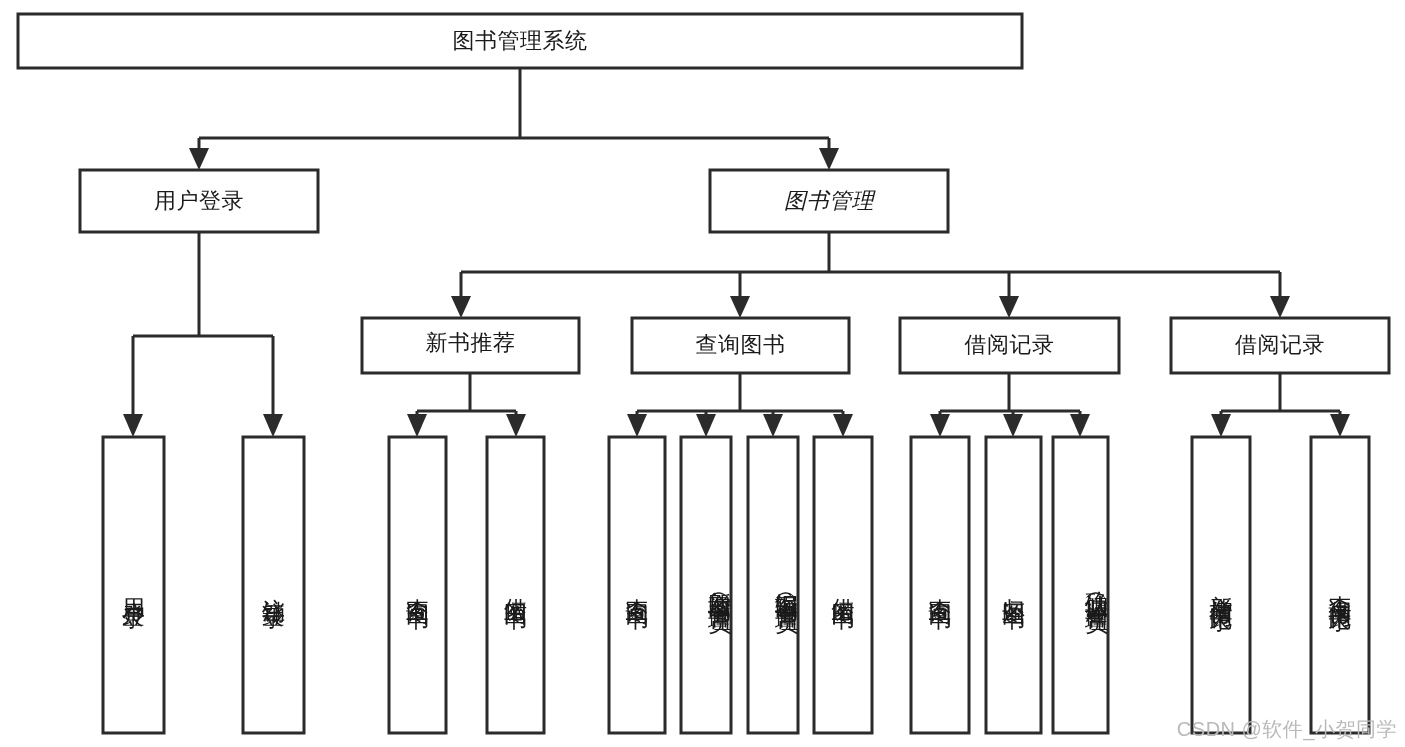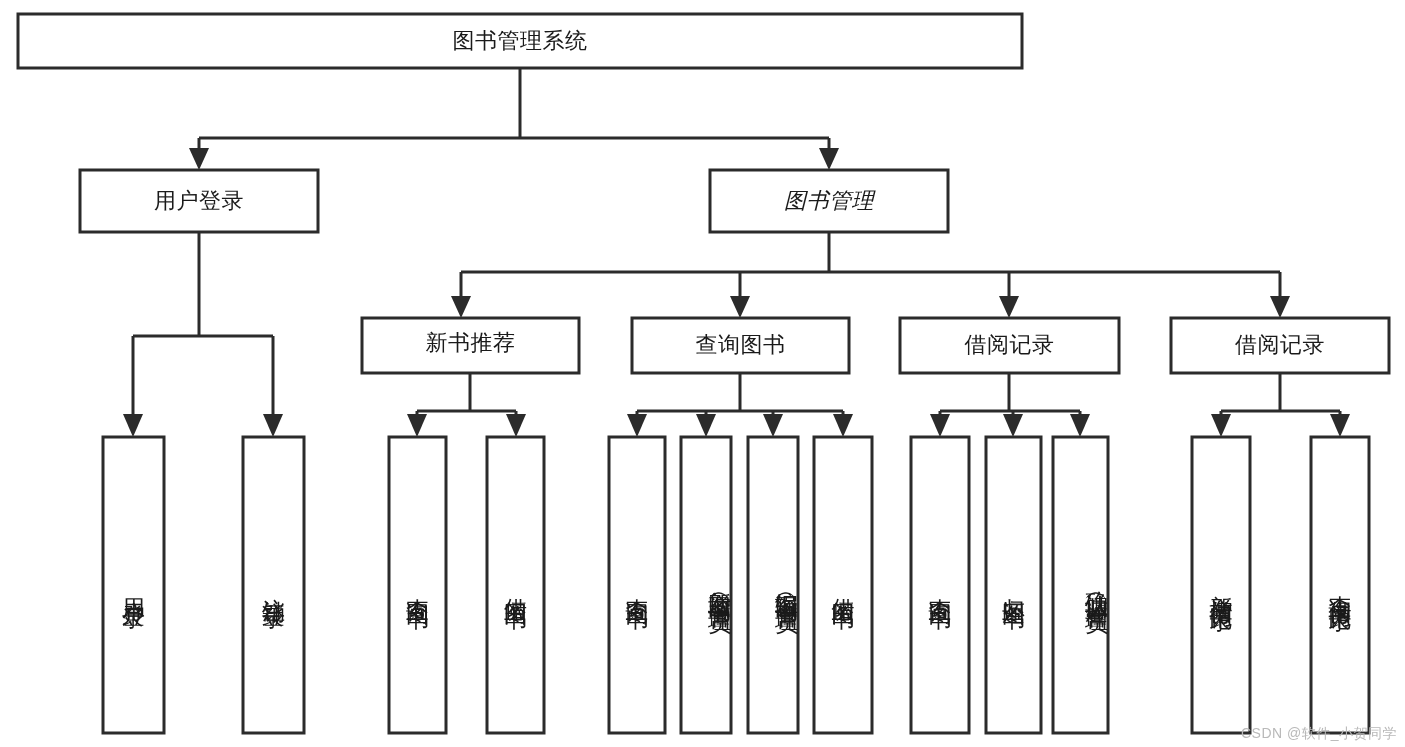--- a/index.html
+++ b/index.html
@@ -66,21 +66,21 @@
     justify-content: center;
     padding-top: 2px;
   }
   .vert-label.centered {
     align-items: center;
   }
   .watermark {
     position: absolute;
     right: 8px;
     bottom: 4px;
-    font-size: 14px;
+    font-size: 20px;
     color: #b9b9b9;
     font-family: "Liberation Sans", "DejaVu Sans", sans-serif;
     white-space: nowrap;
     letter-spacing: 0.5px;
   }
 </style>
 </head>
 <body>
 
 <div id="diagram-root">

